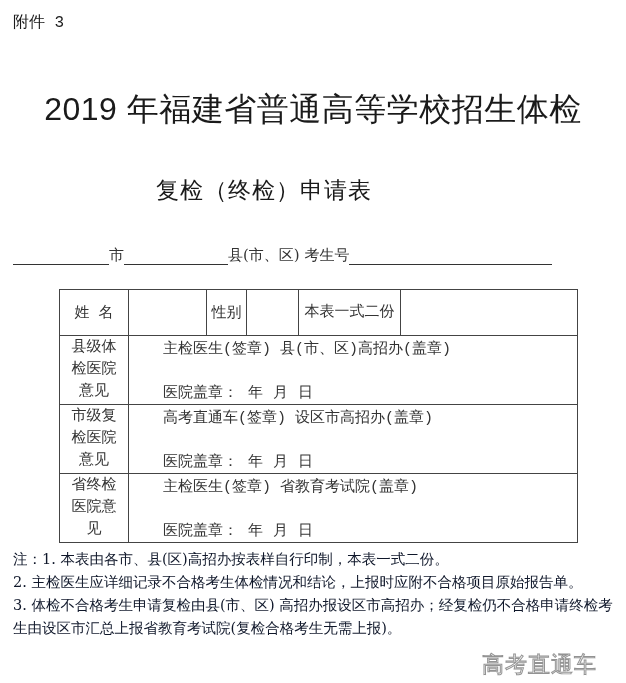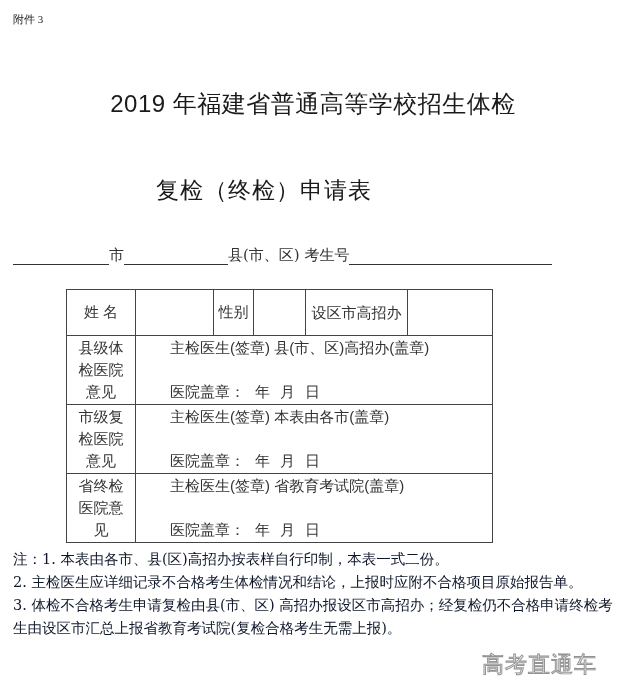--- a/index.html
+++ b/index.html
@@ -1,24 +1,24 @@
 <!DOCTYPE html>
 <html><head>
 <meta charset="utf-8">
 <style>
   html, body { margin: 0; padding: 0; background: #ffffff; }
   body { width: 626px; height: 683px; position: relative; overflow: hidden; color: #1a1a1a; font-family: "DejaVu Sans", sans-serif; }
-  .attach { position: absolute; left: 13px; top: 12px; font-size: 11px; font-family: Liberation Serif, serif; }
-  .title1 { position: absolute; left: 0; width: 626px; top: 88px; text-align: center; font-size: 24px; font-family: "Liberation Sans", "DejaVu Sans", sans-serif; letter-spacing: 0.5px; }
+  .attach { position: absolute; left: 13px; top: 12px; font-size: 16px; font-family: Liberation Mono, monospace; }
+  .title1 { position: absolute; left: 0; width: 626px; top: 88px; text-align: center; font-size: 32px; font-family: "Liberation Sans", "DejaVu Sans", sans-serif; letter-spacing: 0.5px; }
   .title2 { position: absolute; left: 0; width: 528px; top: 175px; text-align: center; font-size: 23px; font-family: "Liberation Sans", "DejaVu Sans", sans-serif; letter-spacing: 1px; }
   .fillrow { position: absolute; top: 246px; left: 13px; font-size: 15px; font-family: "DejaVu Serif", serif; color: #333; display: flex; align-items: flex-end; }
   .blank { display: inline-block; border-bottom: 1px solid #333; height: 16px; }
   .lbl { display: inline-block; white-space: nowrap; }
 
-  table.form { position: absolute; left: 66px; top: 289px; width: 427px; border-collapse: collapse; font-family: Liberation Sans, sans-serif; font-size: 15px; color: #333; }
+  table.form { position: absolute; left: 59px; top: 289px; width: 519px; border-collapse: collapse; font-family: Liberation Mono, monospace; font-size: 15px; color: #333; }
   table.form td { border: 1.3px solid #444; padding: 0; vertical-align: middle; }
   .hdr td { height: 45px; text-align: center; }
   .rowlabel { text-align: center; line-height: 22px; width: 68px; }
   .opinion { padding-left: 34px !important; vertical-align: top !important; position: relative; height: 68px; }
   .op-line1 { position: absolute; left: 34px; top: 3px; white-space: nowrap; }
   .op-line2 { position: absolute; left: 34px; top: 47px; white-space: nowrap; }
   .op-line2 span { margin-right: 10px; }
 
   .notes { position: absolute; left: 13px; top: 548px; width: 605px; font-family: "DejaVu Serif", serif; font-size: 14.5px; line-height: 23px; color: #0f172a; }
   .notes p { margin: 0; }
@@ -39,21 +39,21 @@
   <span class="blank" style="width:203px"></span>
 </div>
 
 <table class="form">
   <tbody>
       <tr class="hdr">
     <td style="width:68px">姓 名</td>
     <td style="width:77px"></td>
     <td style="width:39px">性别</td>
     <td style="width:51px"></td>
-    <td style="width:101px; line-height:21px">设区市高招办</td>
+    <td style="width:101px; line-height:21px">本表一式二份</td>
     <td></td>
   </tr>
 
   <tr>
     <td class="rowlabel">
       <div>县级体</div>
       <div>检医院</div>
       <div>意见</div>
     </td>
     <td colspan="5" class="opinion">
@@ -64,21 +64,21 @@
     </td>
   </tr>
 
   <tr>
     <td class="rowlabel">
       <div>市级复</div>
       <div>检医院</div>
       <div>意见</div>
     </td>
     <td colspan="5" class="opinion">
-      <div class="op-line1">主检医生(签章) 本表由各市(盖章)</div>
+      <div class="op-line1">高考直通车(签章) 设区市高招办(盖章)</div>
       <div class="op-line2">
         <span>医院盖章：</span><span>年</span><span>月</span><span>日</span>
       </div>
     </td>
   </tr>
 
   <tr>
     <td class="rowlabel">
       <div>省终检</div>
       <div>医院意</div>

